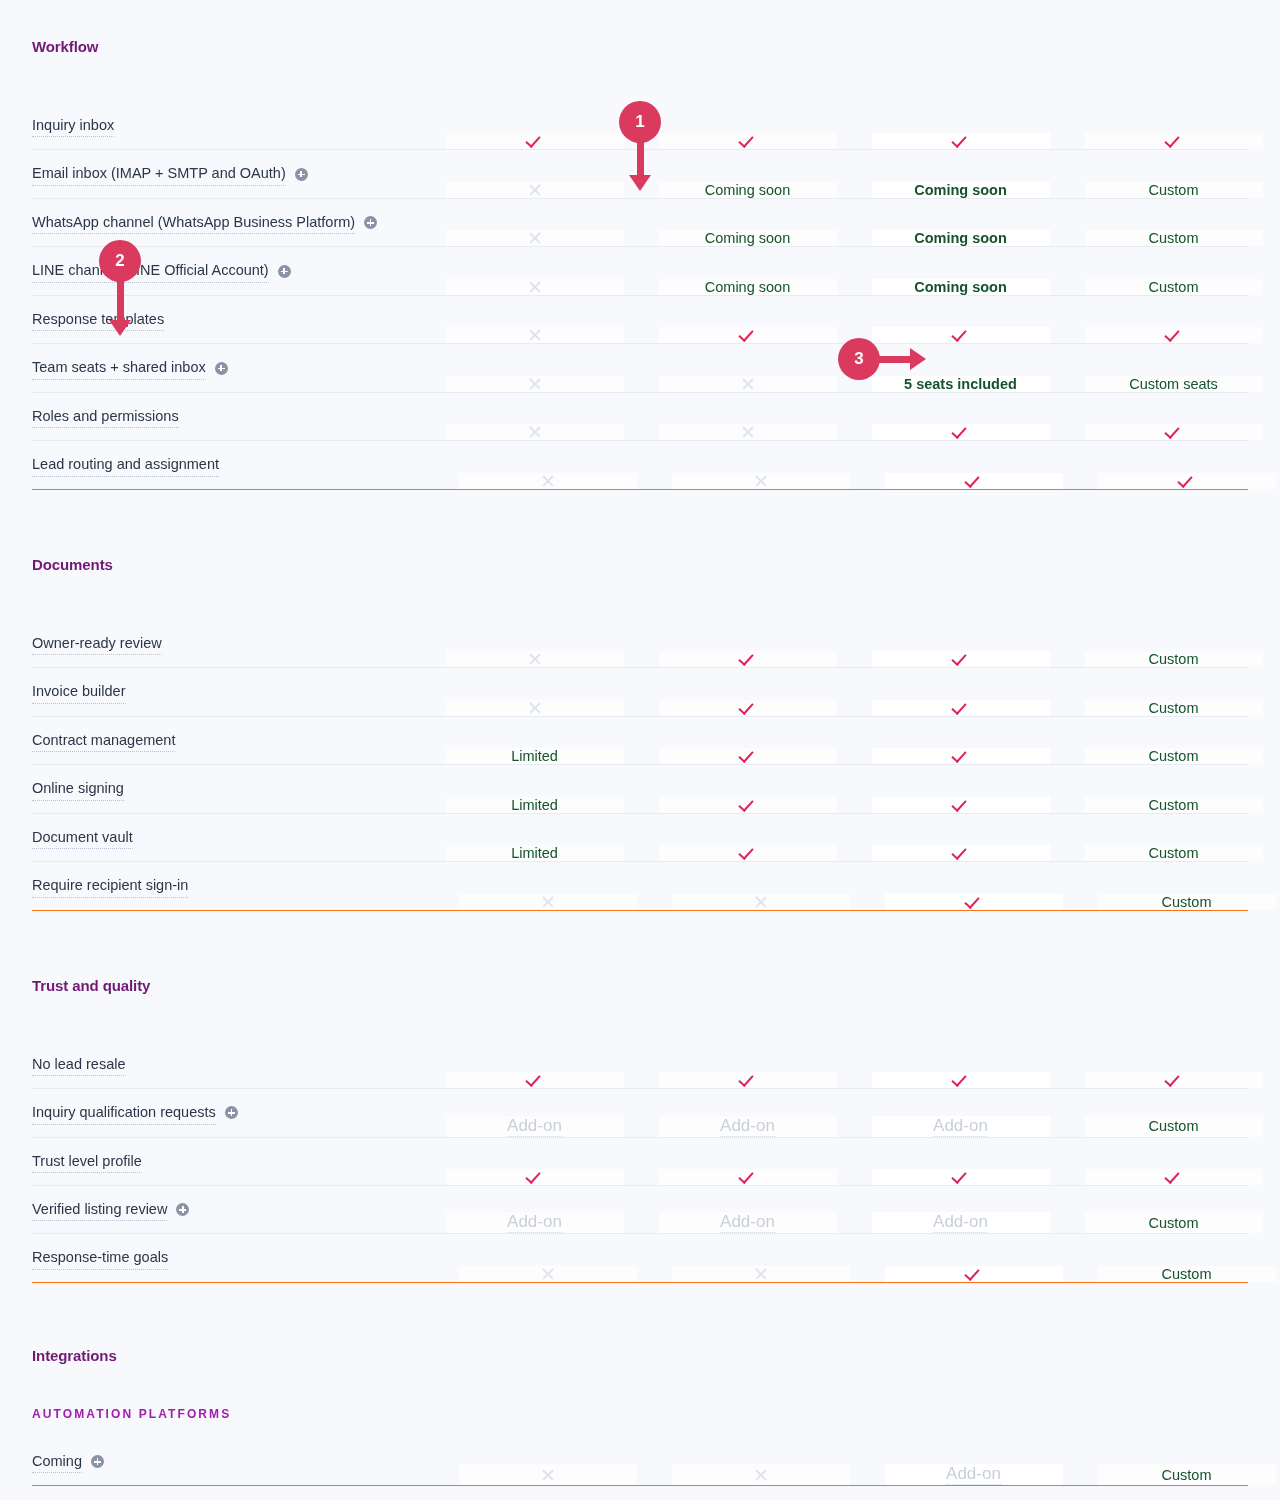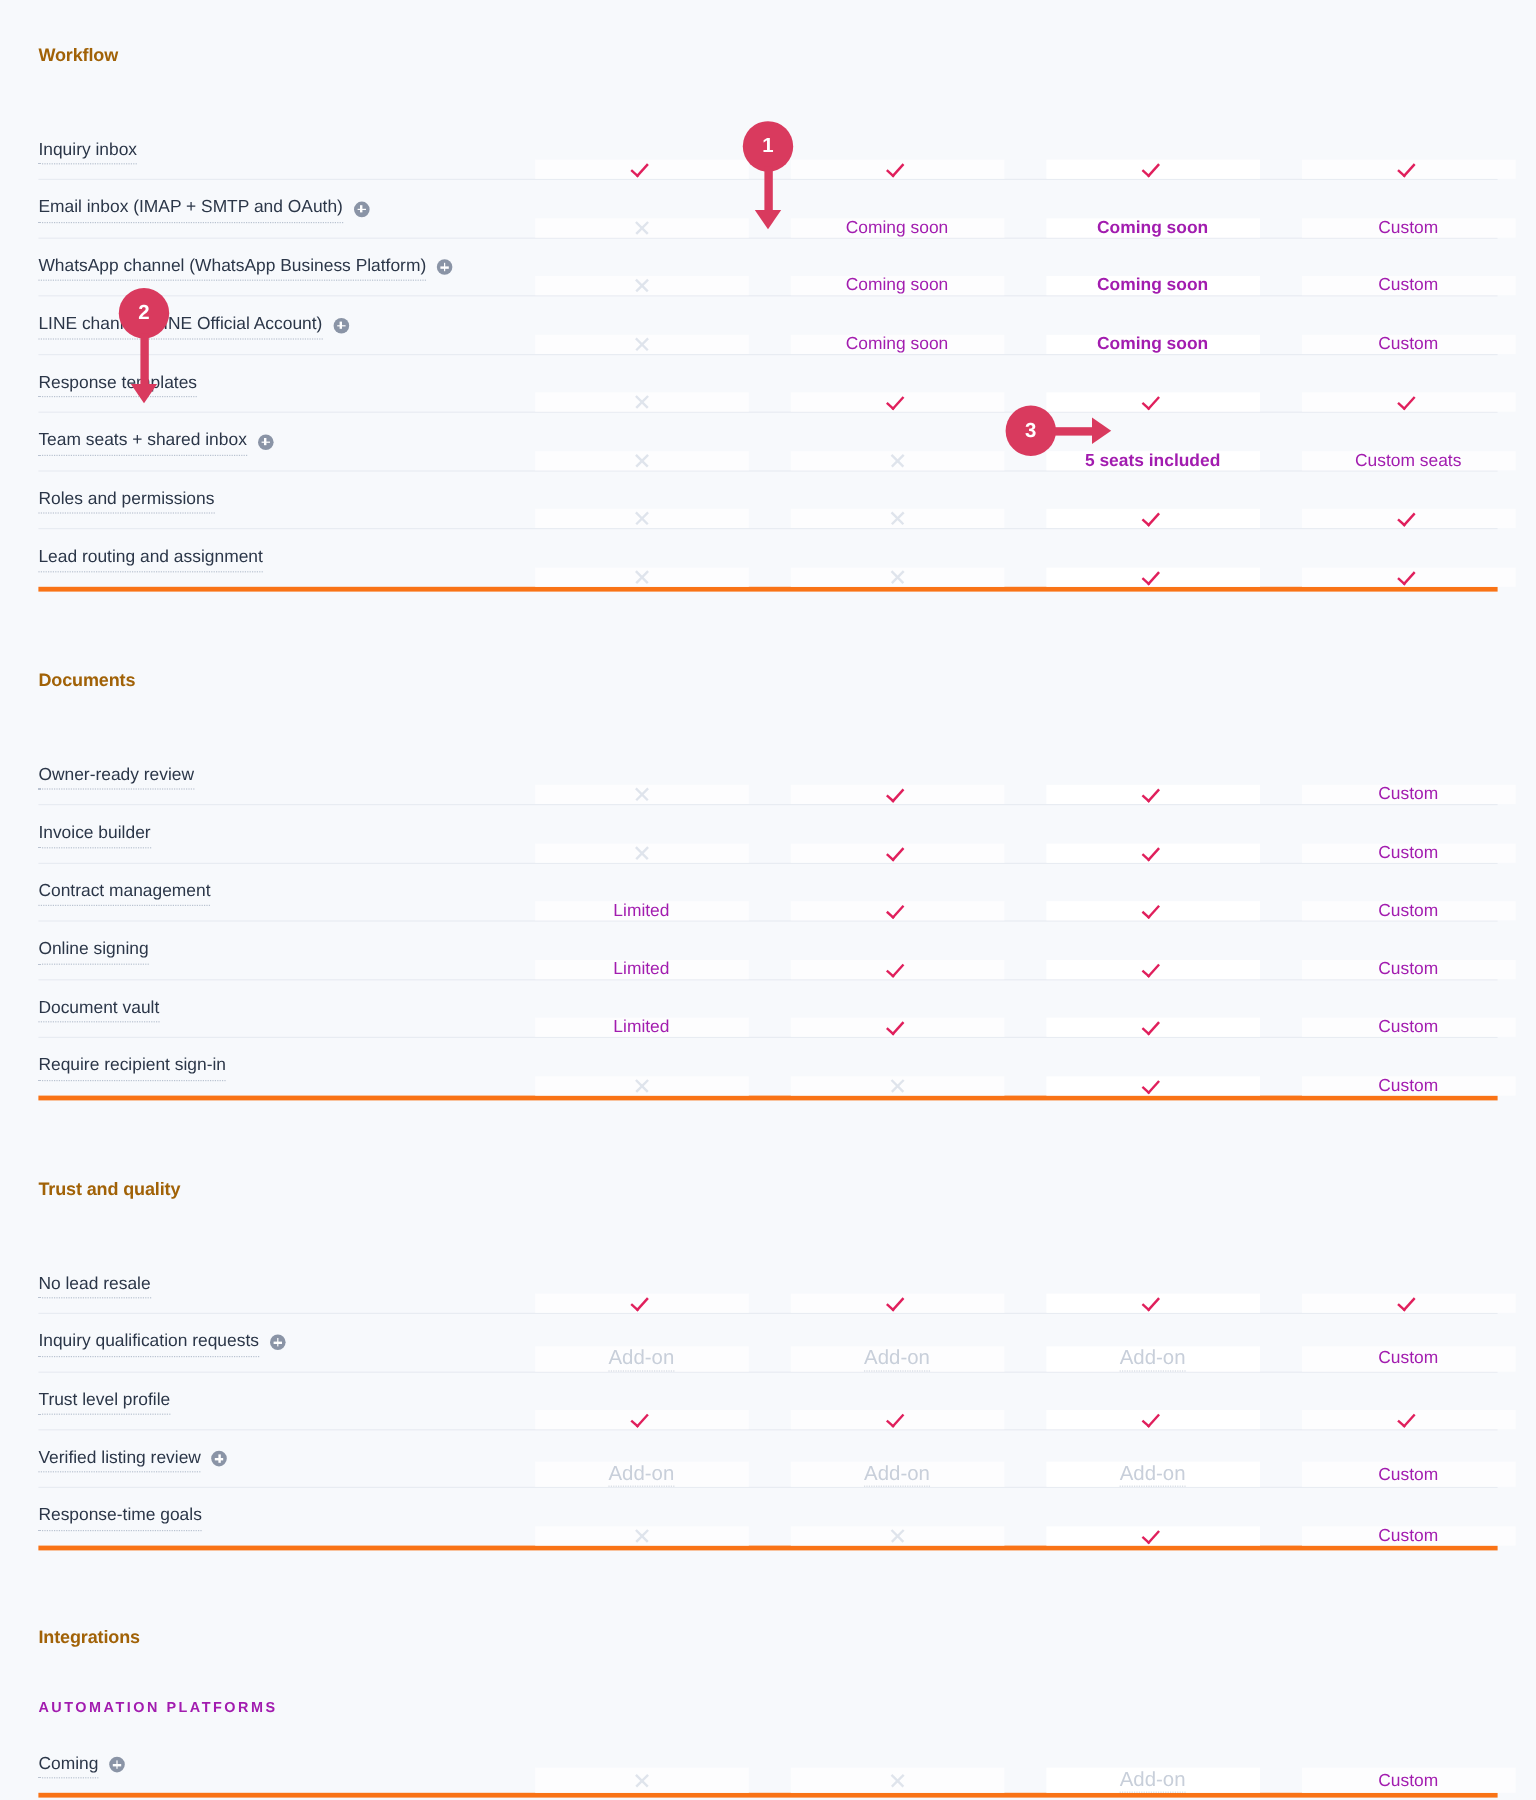--- a/index.html
+++ b/index.html
@@ -18,21 +18,21 @@
     position: relative;
     width: 1280px;
     padding: 0 32px;
   }
 
   
   .section { position: relative; }
   .section-title {
     font-size: 15px;
     font-weight: bold;
-    color: #a16207;
+    color: #701a75;
     letter-spacing: -0.1px;
   }
   .subsection-title {
     font-size: 12px;
     font-weight: bold;
     color: #a21caf;
     letter-spacing: 2.1px;
     text-transform: uppercase;
   }
 
@@ -42,21 +42,21 @@
     width: 1216px;
   }
 
   .frow {
     position: relative;
     display: flex;
     align-items: flex-end;
     border-bottom: 1px solid #e8ecf2;
     min-height: 48px;
   }
-  .frow:last-child { border-bottom: 4px solid #f97316; }
+  .frow:last-child { border-bottom: 1px solid #f97316; gap: 13px; }
 
   .fname {
     width: 396px;
     flex: 0 0 396px;
     display: flex;
     align-items: center;
     padding: 12px 0 12px 0;
     gap: 9px;
   }
   .fname-text {
@@ -103,21 +103,21 @@
     width: 178px;
     height: 100%;
     display: flex;
     align-items: center;
     justify-content: center;
     background: #fdfdfe;
   }
   .cell.col3 .inner { background: #ffffff; }
   .cell.col3 .val-text { font-weight: bold; }
 
-  .val-text { font-size: 14.5px; color: #a21caf; }
+  .val-text { font-size: 14.5px; color: #14532d; }
 
   .addon {
     font-size: 17px;
     color: #c8cfda;
     border-bottom: 1px dotted #d3d9e2;
   }
 
   
   .check {
     display: inline-block;

